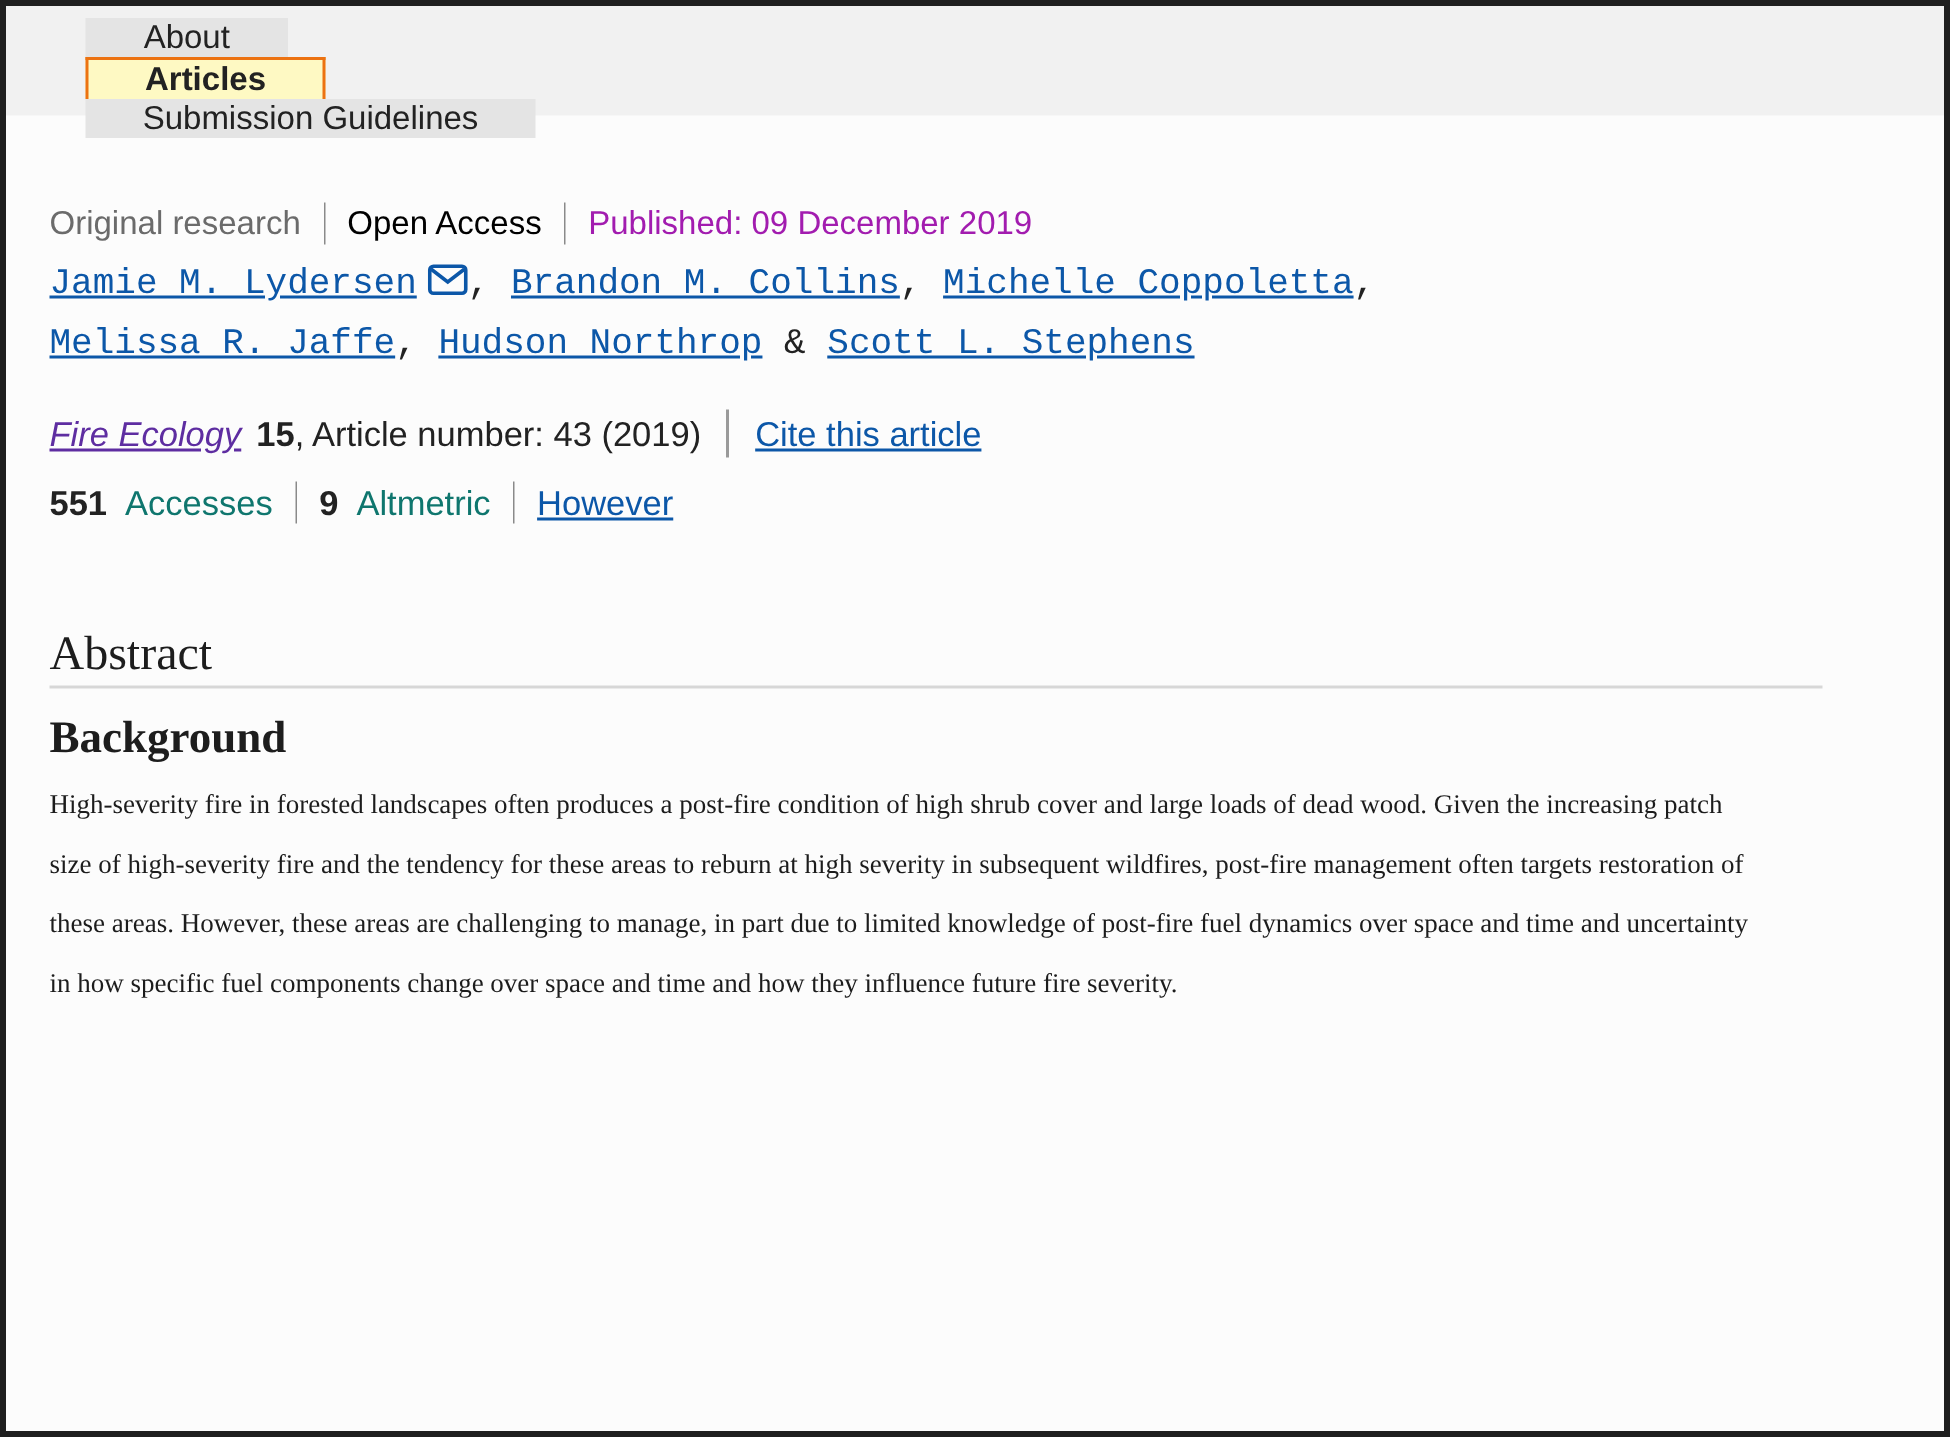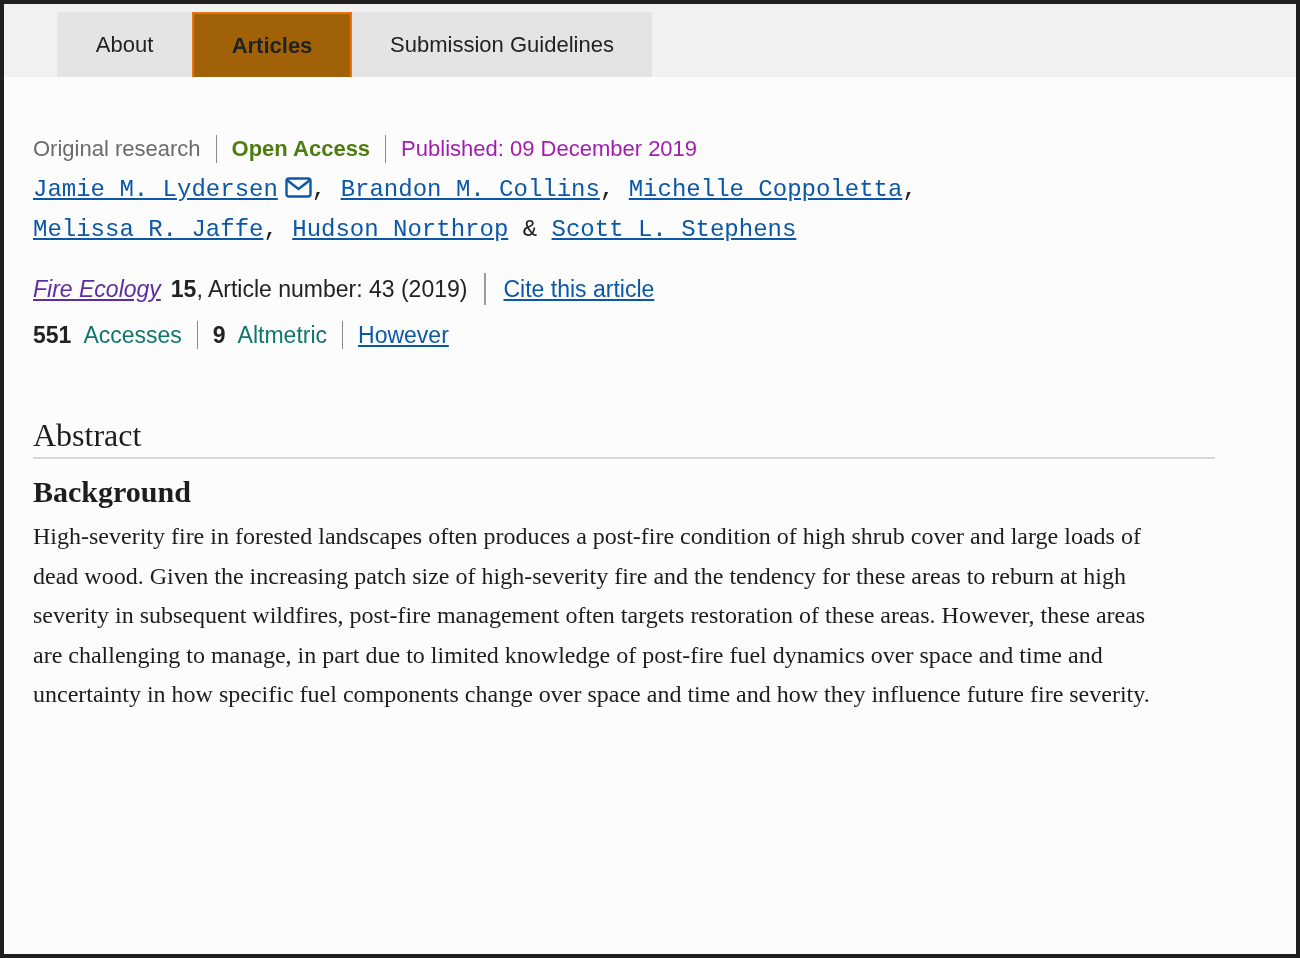--- a/index.html
+++ b/index.html
@@ -18,55 +18,56 @@
   .topbar {
     position: relative;
     height: 73px;
     background: #f1f1f1;
   }
   .tabbar {
     position: absolute;
     left: 53px; top: 8px;
     height: 65px;
     display: flex;
+    flex-direction: column;
   }
   .tab {
     display: flex;
     align-items: center;
     justify-content: center;
     height: 65px;
     background: #e4e4e4;
     color: #222;
     font-size: 22px;
     cursor: pointer;
   }
   .tab-about { width: 135px; }
   .tab-articles {
     width: 160px;
-    background: #a16207;
+    background: #fef9c3;
     border: 2px solid #ec7211;
     border-bottom: none;
     font-weight: bold;
   }
   .tab-subs { width: 300px; }
 
   
   .content {
     padding: 0 81px 0 29px;
   }
 
   .meta {
     margin-top: 58px;
     font-size: 22px;
     color: #6b6b6b;
     display: flex;
     align-items: center;
   }
   .meta .category { color: #6b6b6b; }
-  .meta .access { color: #4d7c0f; font-weight: bold; }
+  .meta .access { color: #000000; }
   .meta .published { color: #a21caf; }
   .vsep {
     display: inline-block;
     width: 1px; height: 28px;
     background: #8a8a8a;
     margin: 0 15px;
   }
   .vsep-tall { height: 32px; width: 2px; background: #9a9a9a; margin: 0 17px; }
 
   .title {
@@ -149,21 +150,21 @@
     margin-top: 16px;
     font-family: "Liberation Serif", serif;
     font-weight: bold;
     font-size: 30px;
     line-height: 34px;
     color: #1d1d1d;
   }
   .abstract-text {
     margin-top: 8px;
     font-family: "Liberation Serif", serif;
-    font-size: 24px;
+    font-size: 18px;
     line-height: 39.5px;
     color: #1c1c1c;
     max-width: 1136px;
   }
 </style>
 </head>
 <body>
 
 <div class="page">
 

